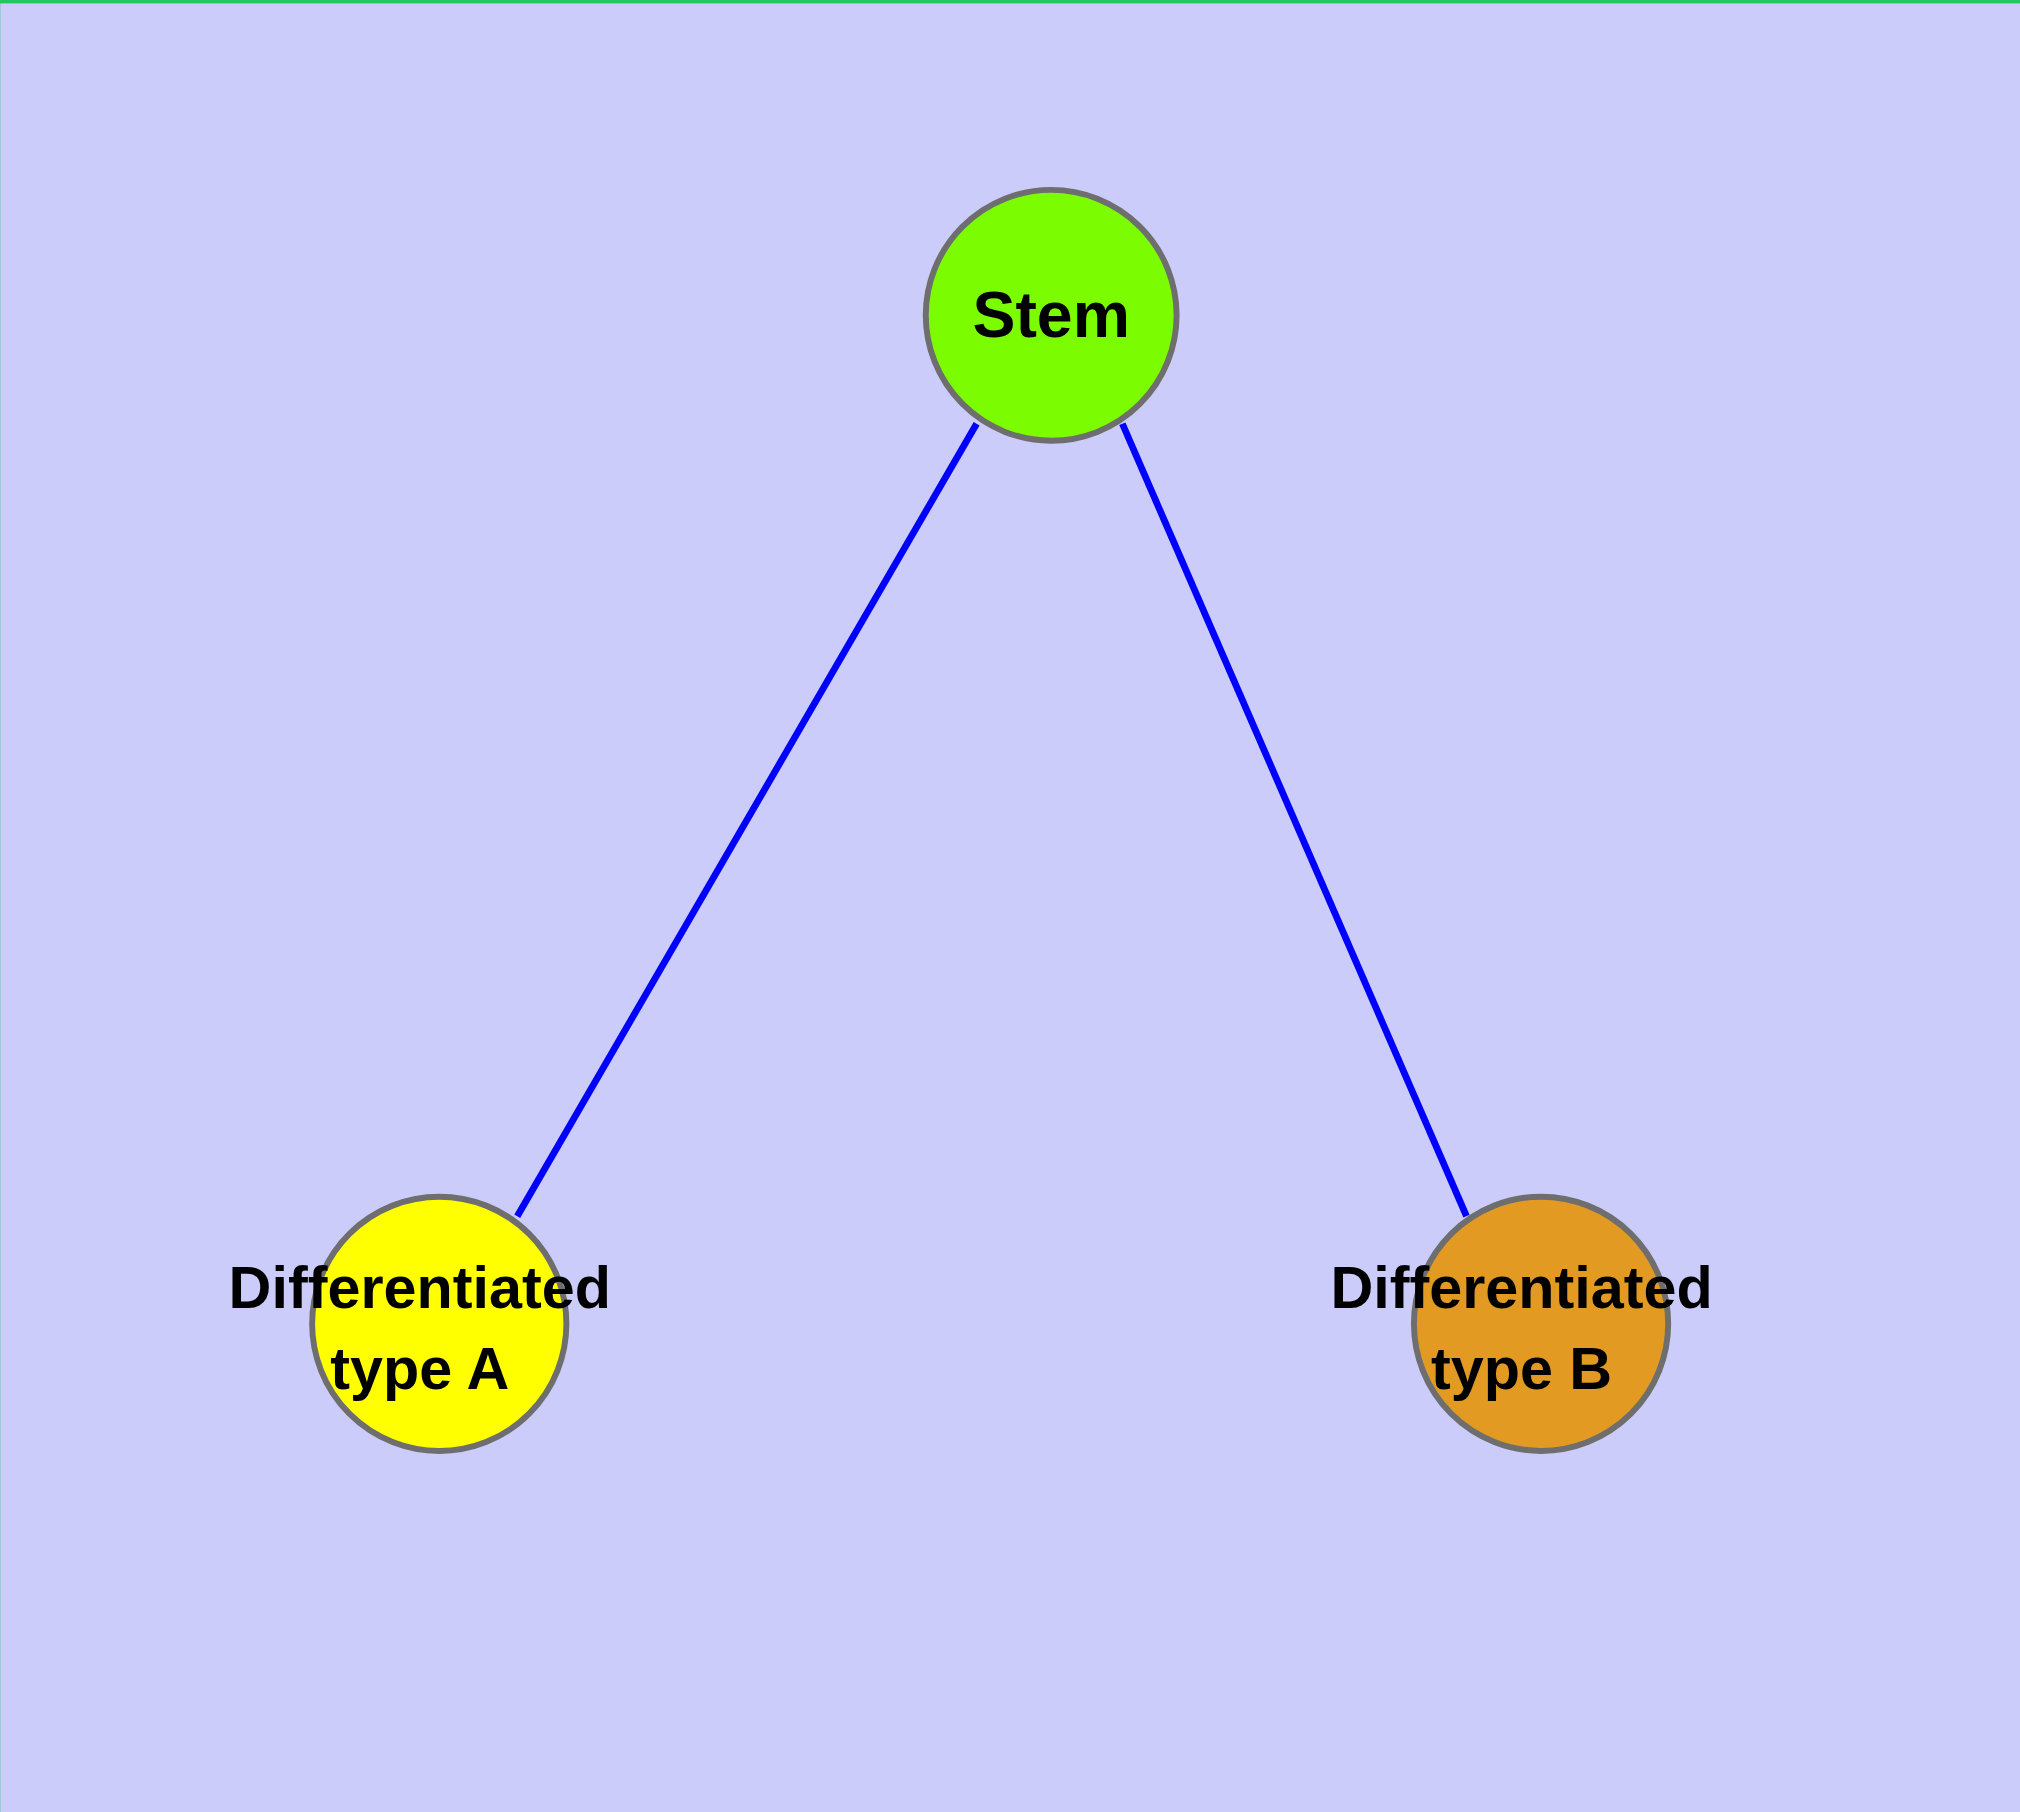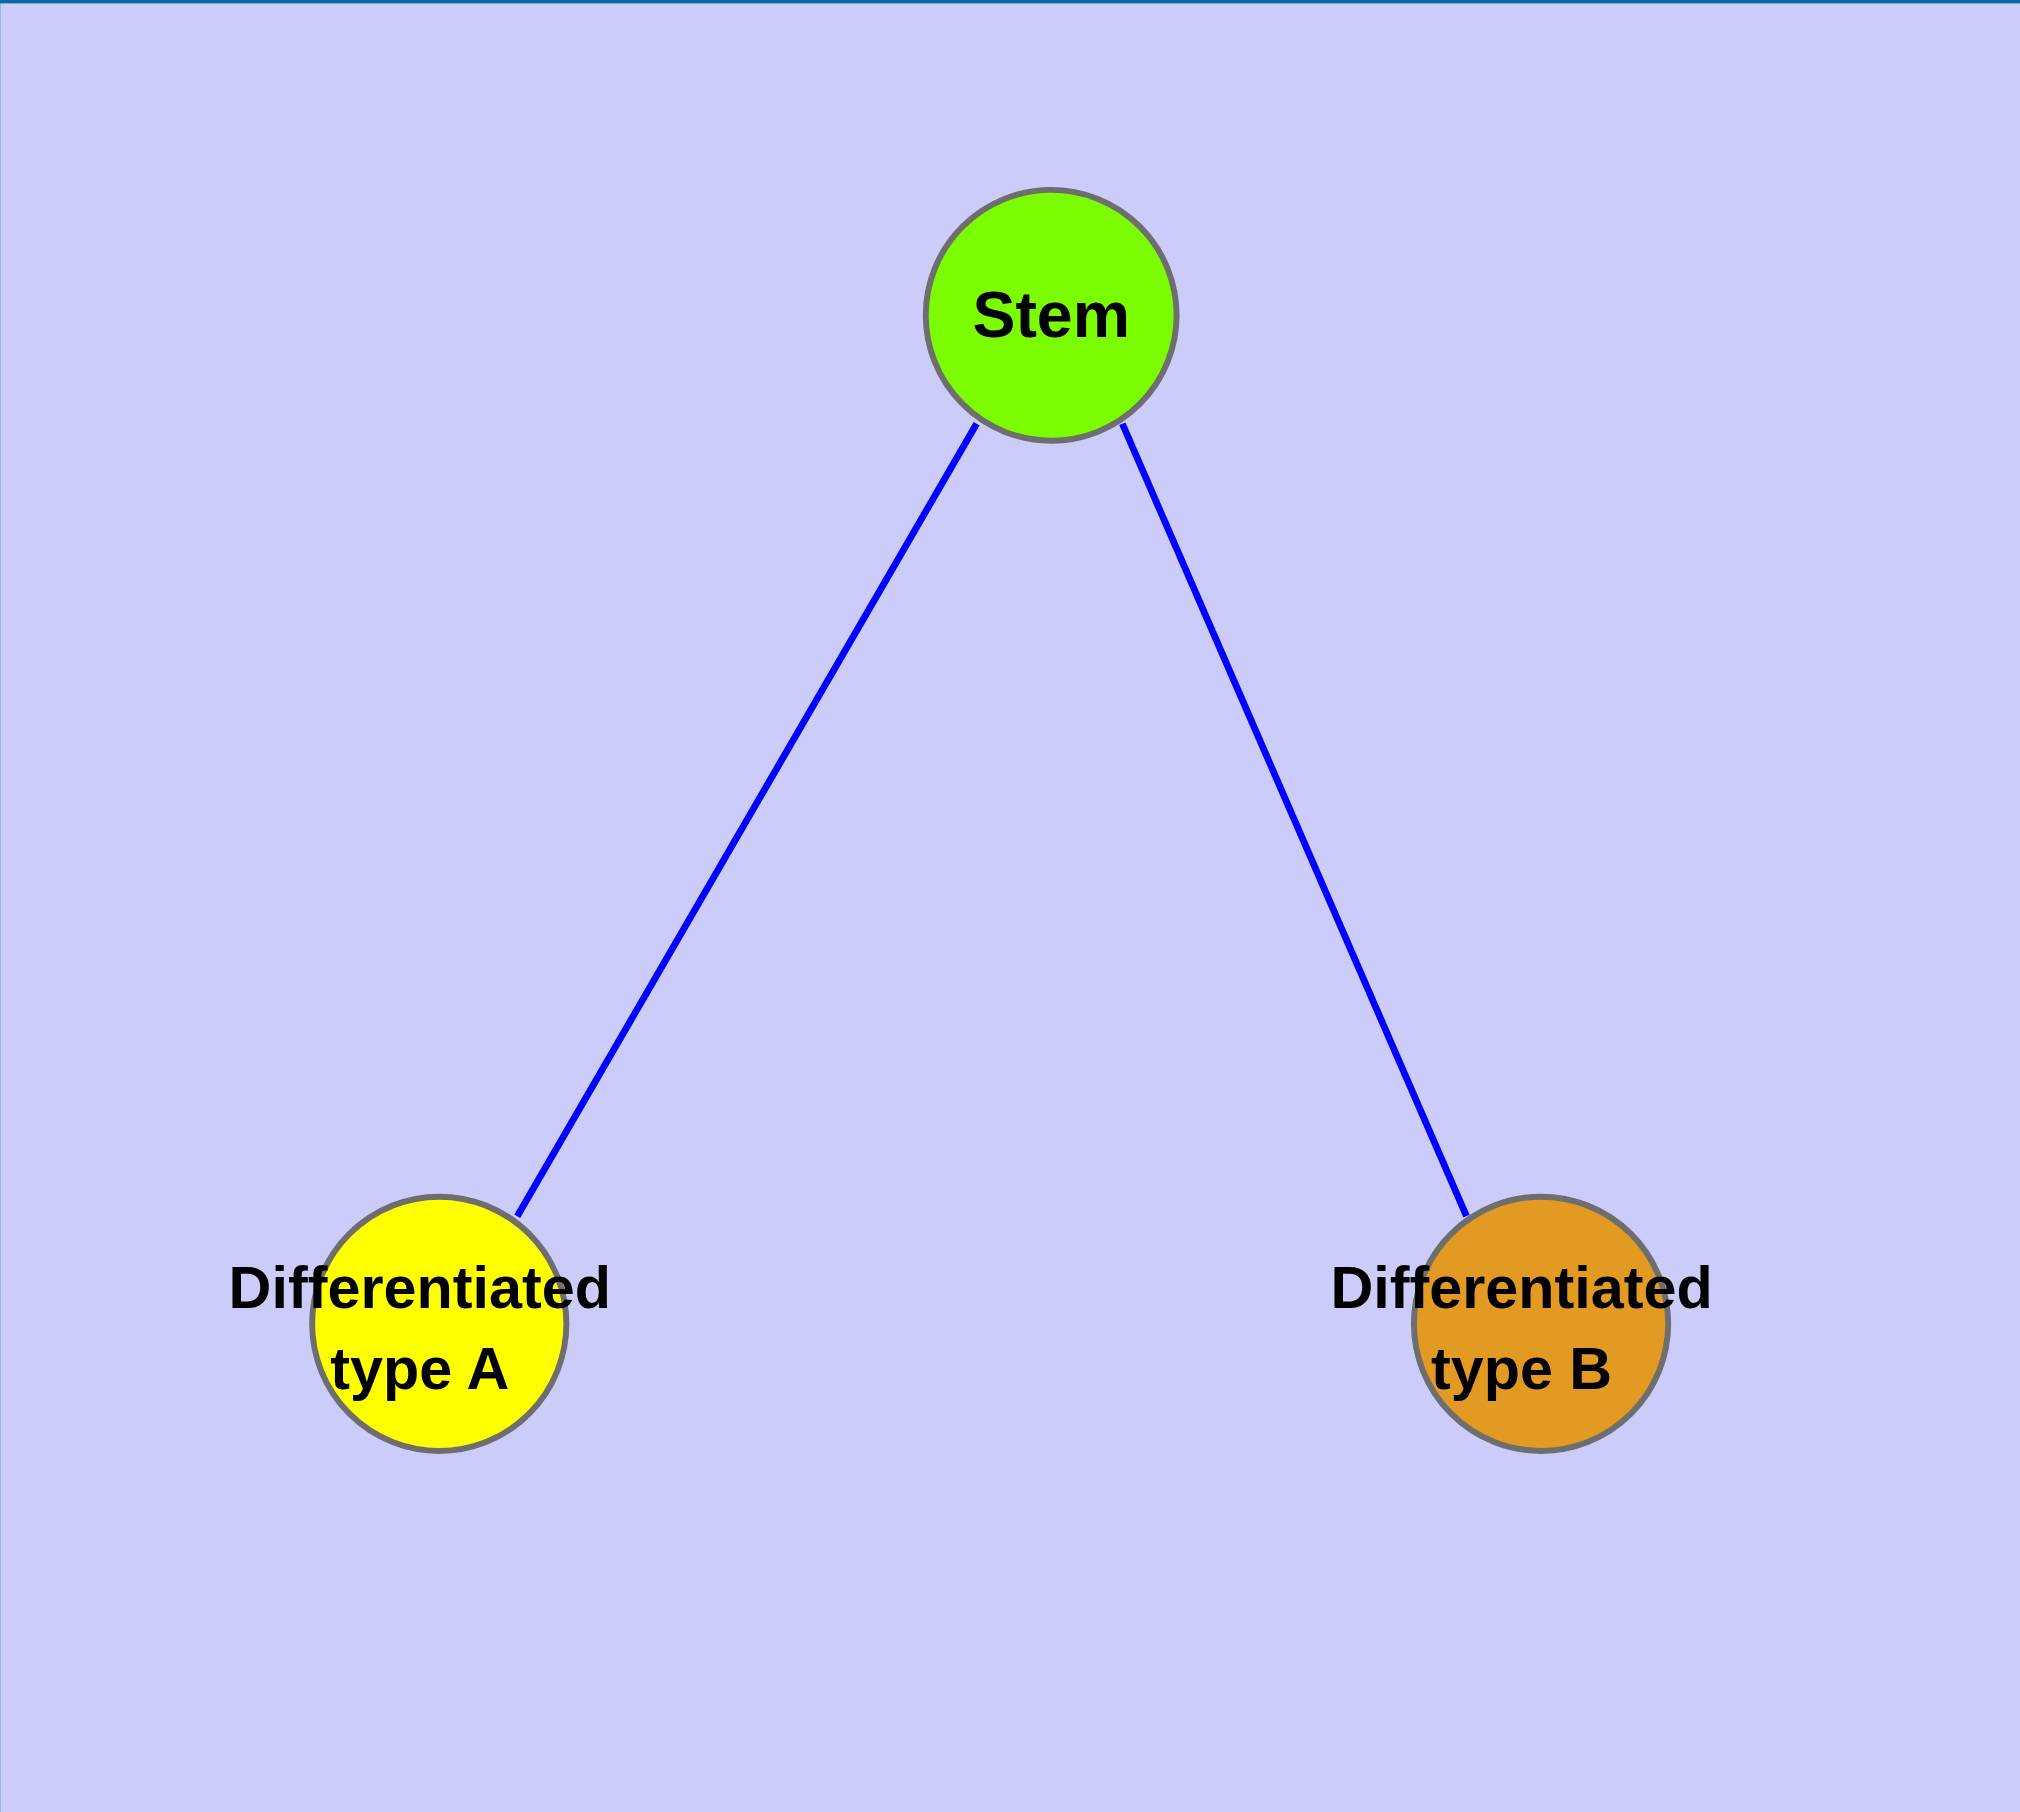--- a/index.html
+++ b/index.html
@@ -4,21 +4,21 @@
 <style>
   html, body {
     margin: 0;
     padding: 0;
     background: #ffffff;
   }
   #canvas {
     position: relative;
     width: 2021px;
     height: 1812px;
-    background: #0369a1;
+    background: #22c55e;
     overflow: hidden;
     font-family: "Liberation Sans", sans-serif;
   }
   #graph-svg {
     position: absolute;
     left: 0;
     top: 0;
     width: 2021px;
     height: 1812px;
     display: block;

